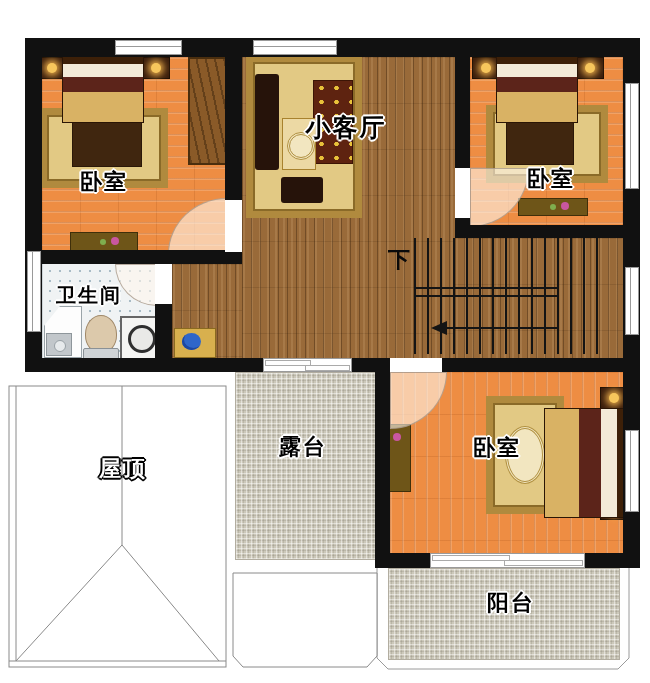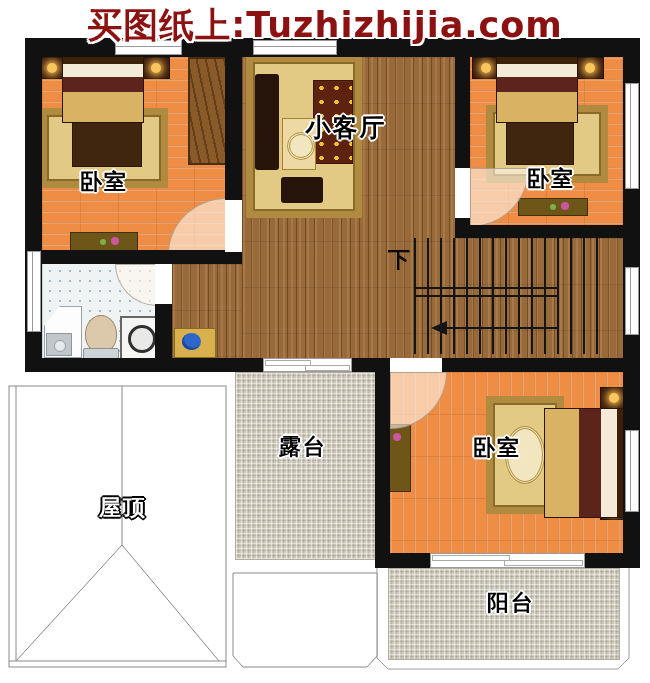--- a/index.html
+++ b/index.html
@@ -90,21 +90,20 @@
     font-size:35px;font-weight:bold;letter-spacing:1px;color:var(--watermark-red,#8b1210);
     text-shadow:-2px 0 0 #fff,2px 0 0 #fff,0 -2px 0 #fff,0 2px 0 #fff,
       -2px -2px 0 #fff,2px -2px 0 #fff,-2px 2px 0 #fff,2px 2px 0 #fff;}
   .z1{z-index:1}.z2{z-index:5}.z3{z-index:10}.z4{z-index:15}.z5{z-index:30}
 </style>
 </head>
 <body>
 
 <div id="plan">
 
-  <div class="watermark">买图纸上:Tuzhizhijia.com</div>
 
   <div class="floor-orange-h z1" style="left:42px;top:57px;width:183px;height:193px;"></div>
   <div class="floor-brown z1" style="left:242px;top:57px;width:213px;height:301px;"></div>
   <div class="floor-orange-h z1" style="left:470px;top:57px;width:153px;height:168px;"></div>
   <div class="tile-bath z1" style="left:42px;top:264px;width:113px;height:94px;"></div>
   <div class="floor-brown z1" style="left:172px;top:264px;width:70px;height:94px;"></div>
   <div class="floor-brown z1" style="left:455px;top:238px;width:168px;height:120px;"></div>
   <div class="tile-gray z1" style="left:235px;top:372px;width:140px;height:186px;"></div>
   <div class="floor-orange-v z1" style="left:390px;top:372px;width:233px;height:181px;"></div>
 
@@ -243,19 +242,20 @@
     <div class="panel" style="left:41px;top:6px;width:43px;height:4px;"></div>
   </div>
   <div class="slider z4" style="left:430px;top:553px;width:153px;height:13px;">
     <div class="panel" style="left:1px;top:1px;width:76px;height:4px;"></div>
     <div class="panel" style="left:73px;top:6px;width:77px;height:4px;"></div>
   </div>
 
   <div class="room-label z5" style="left:104px;top:182px;">卧室</div>
   <div class="room-label big z5" style="left:346px;top:127px;">小客厅</div>
   <div class="room-label z5" style="left:551px;top:179px;">卧室</div>
+  <div class="room-label small z5" style="left:89px;top:295px;">卫生间</div>
   <div class="plain-label z5" style="left:399px;top:260px;">下</div>
   <div class="room-label z5" style="left:303px;top:447px;">露台</div>
-  <div class="room-label inverse z5" style="left:123px;top:508px;">屋顶</div>
+  <div class="room-label inverse z5" style="left:123px;top:469px;">屋顶</div>
   <div class="room-label z5" style="left:497px;top:448px;">卧室</div>
   <div class="room-label z5" style="left:511px;top:603px;">阳台</div>
 
 </div>
 
 </body></html>

